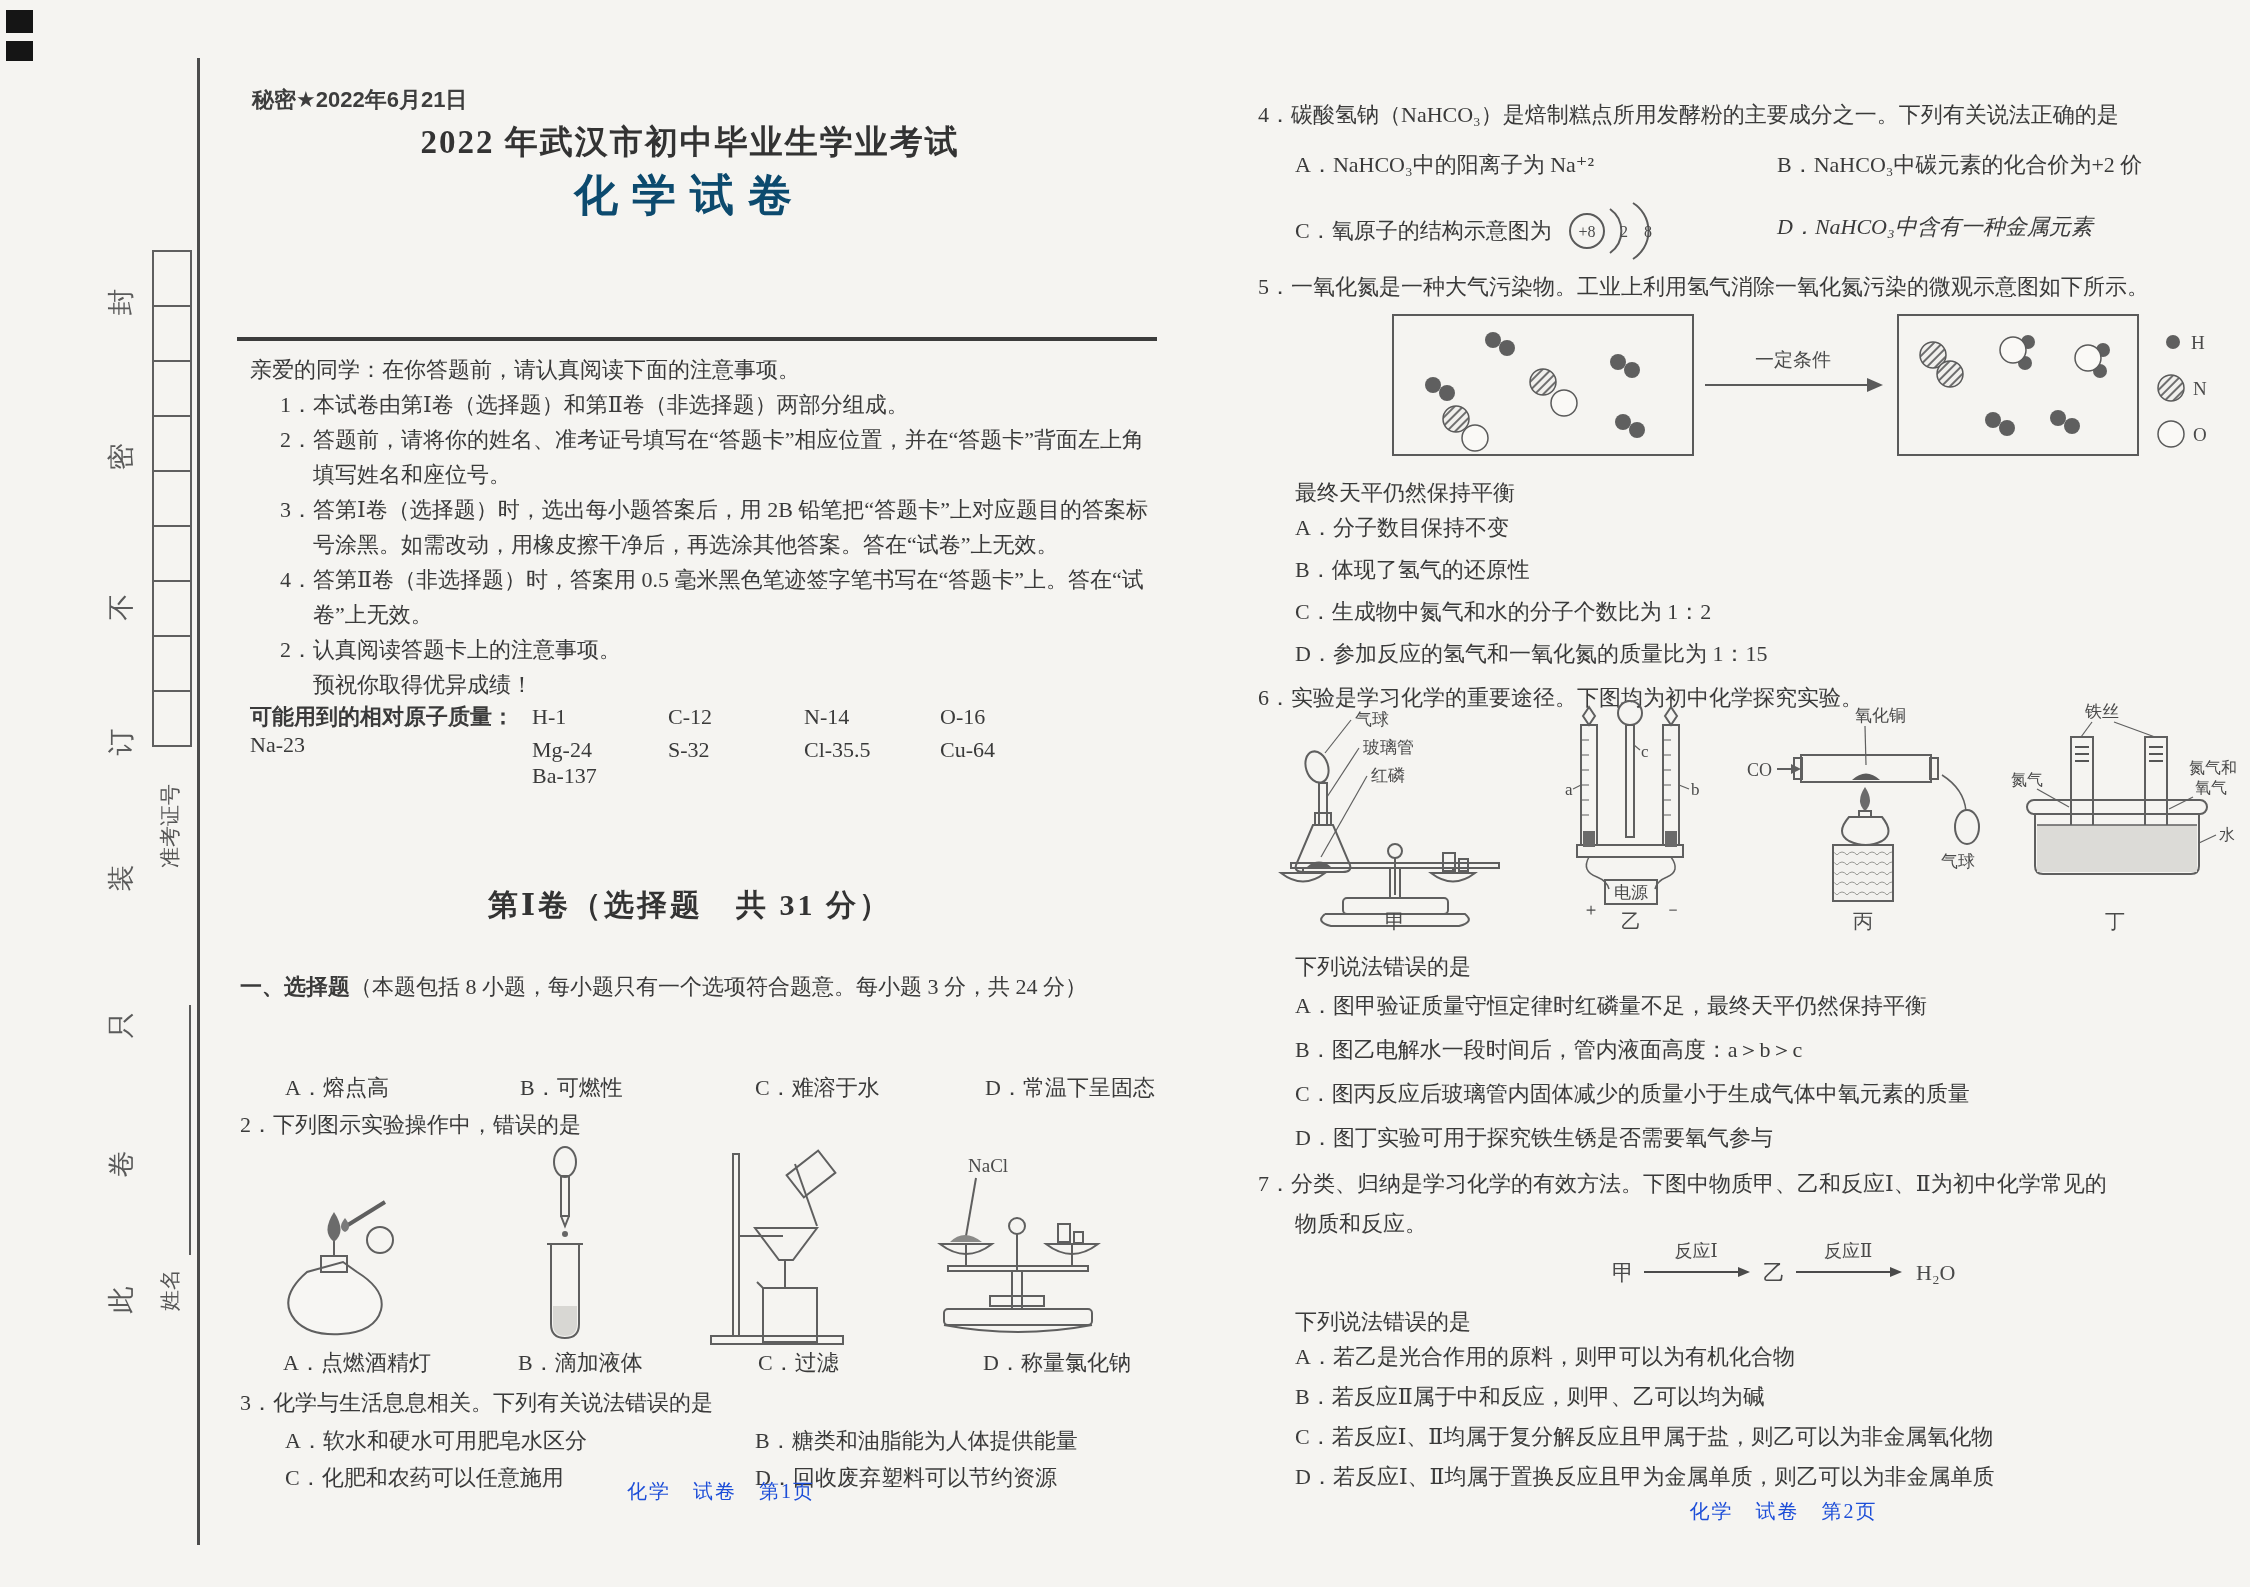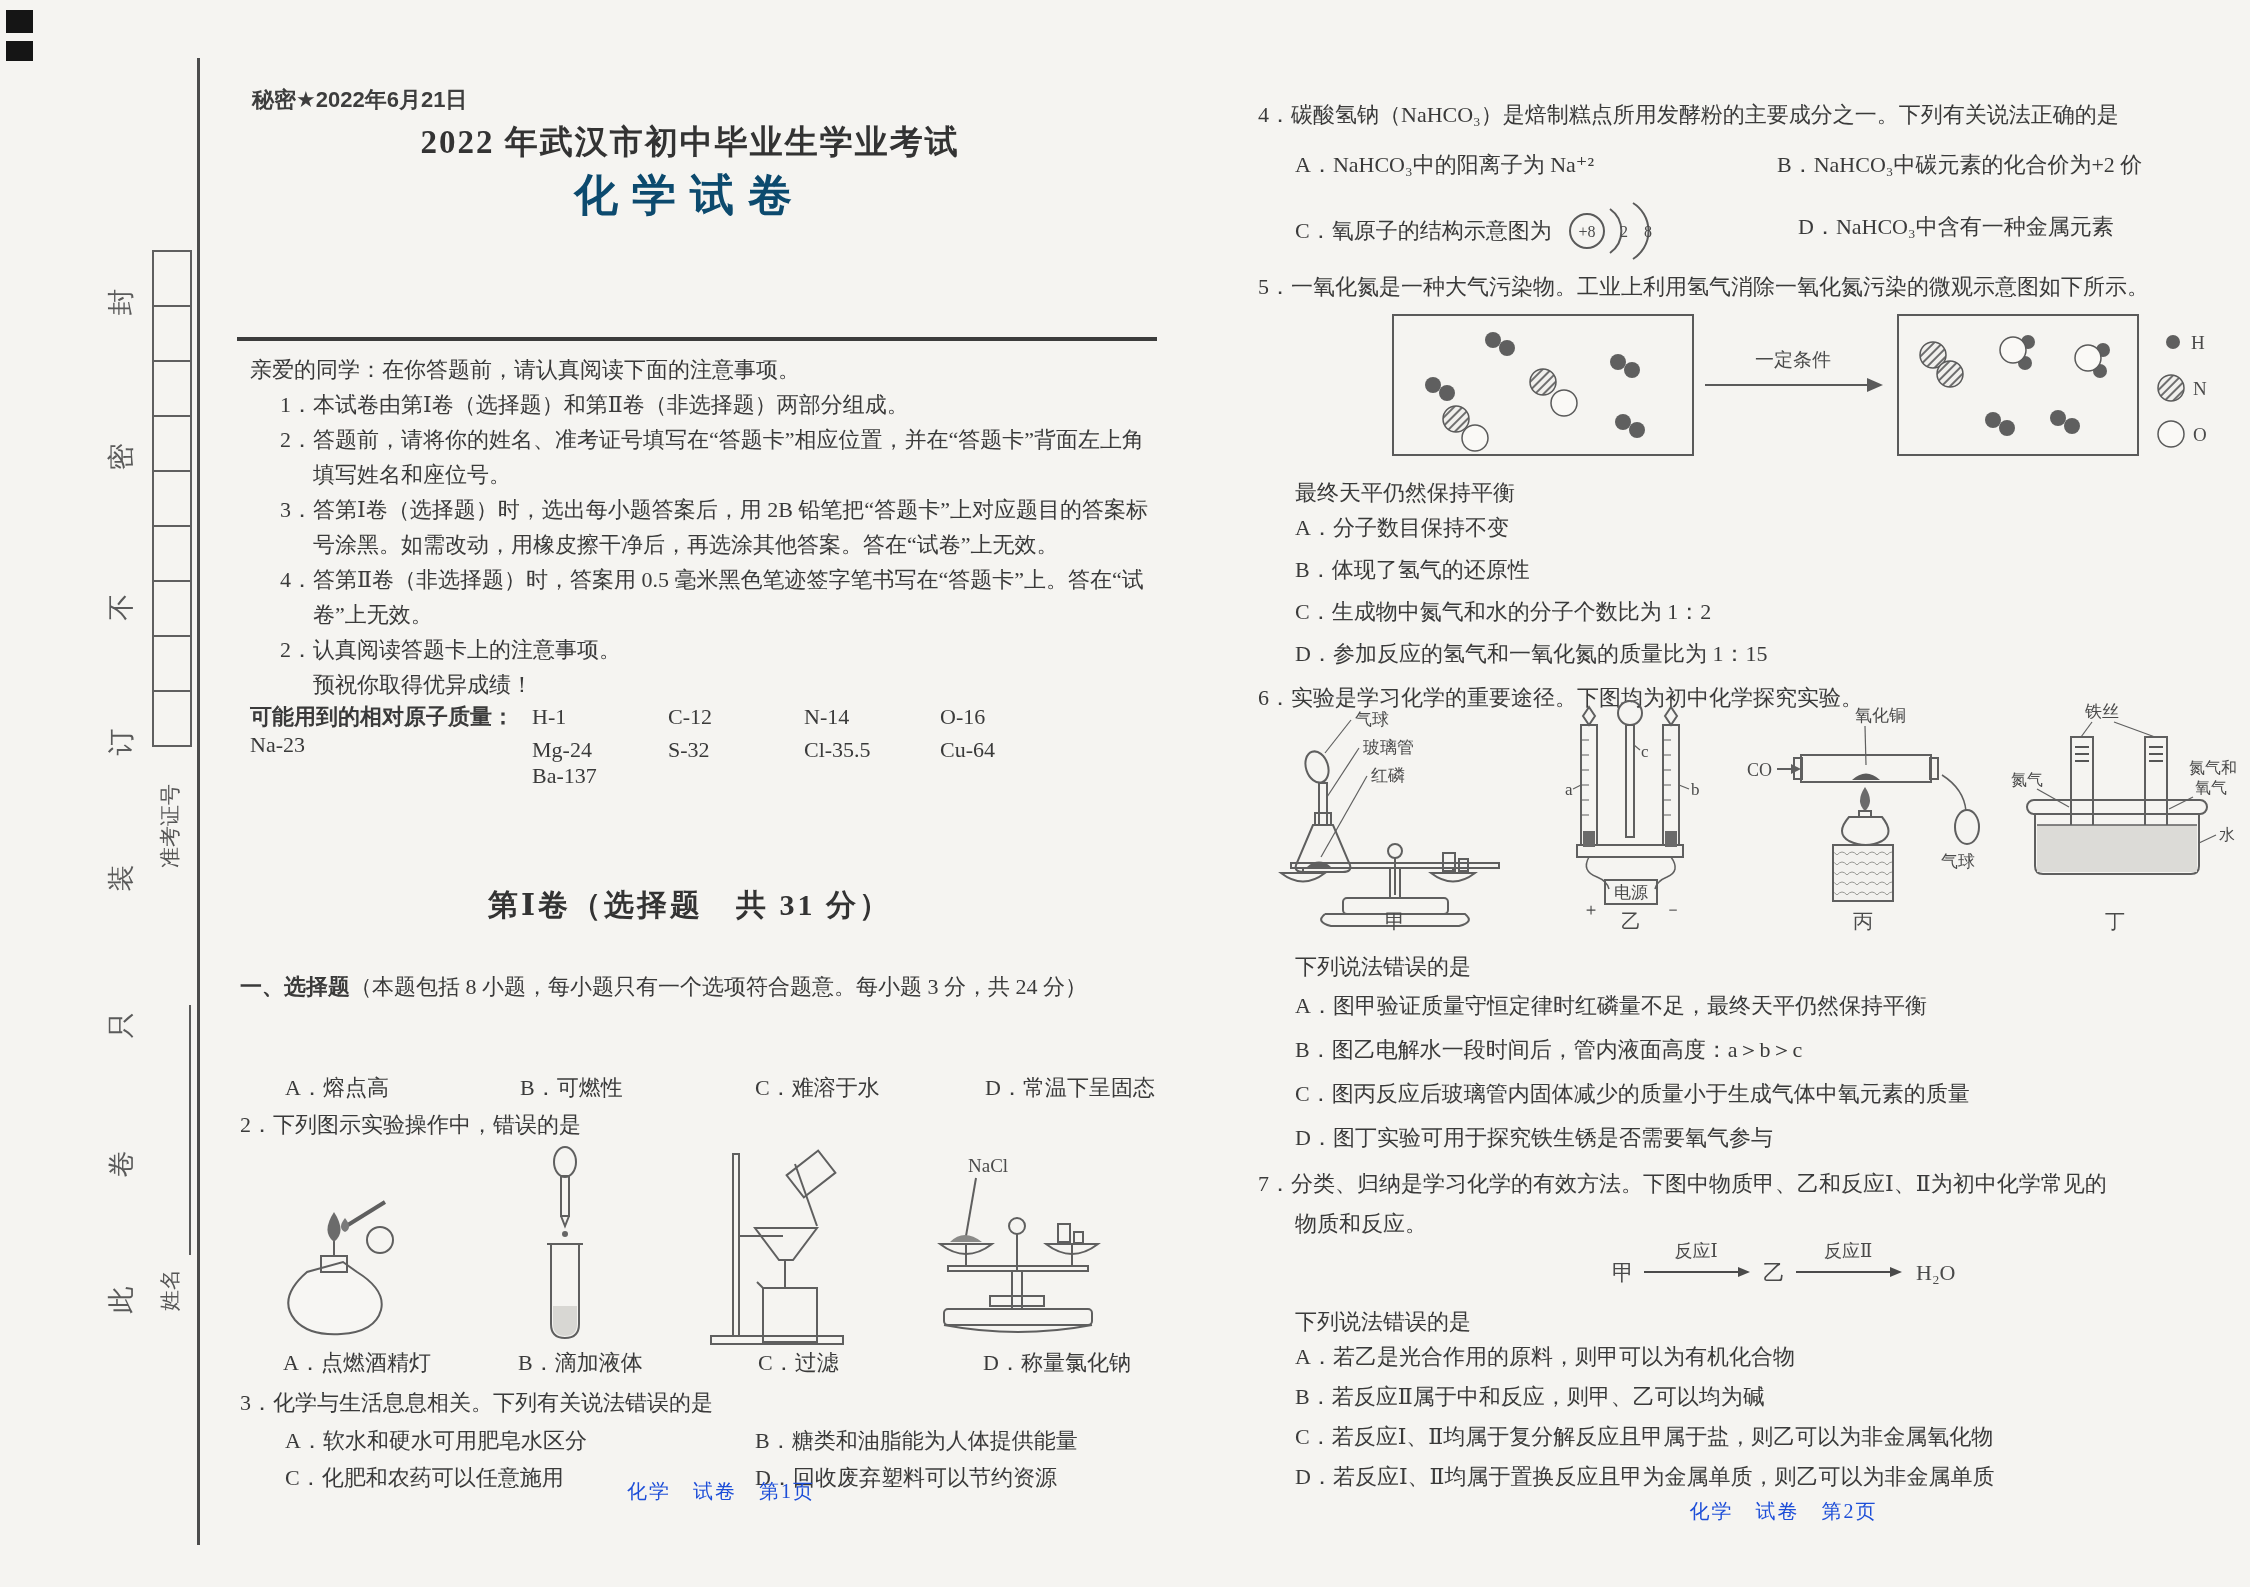--- a/index.html
+++ b/index.html
@@ -208,21 +208,21 @@
         <g stroke="#5a5a5a" stroke-width="2" fill="none">
           <circle cx="27" cy="35" r="17"></circle>
           <text x="27" y="41" font-size="16" text-anchor="middle" stroke="none">+8</text>
           <path d="M50,13 a27,27 0 0 1 0,44"></path>
           <text x="60" y="41" font-size="16" stroke="none">2</text>
           <path d="M73,7 a33,33 0 0 1 0,56"></path>
           <text x="84" y="41" font-size="16" stroke="none">8</text>
         </g>
       </svg>
     </div>
-    <span class="abs opt" style="left:543px;top:212px;">D．NaHCO₃中含有一种金属元素</span>
+    <span class="abs opt" style="left:522px;top:212px;font-style:italic;">D．NaHCO₃中含有一种金属元素</span>
 
     <div class="abs question" style="left:3px;top:270px;width:970px;">5．一氧化氮是一种大气污染物。工业上利用氢气消除一氧化氮污染的微观示意图如下所示。</div>
 
     <svg class="abs" style="left:118px;top:300px;" width="880" height="170" viewBox="0 0 880 170">
       <g stroke="#5a5a5a" stroke-width="2" fill="none">
         <rect x="20" y="15" width="300" height="140"></rect>
         <rect x="525" y="15" width="240" height="140"></rect>
         <line x1="332" y1="85" x2="498" y2="85"></line>
         <polygon points="510,85 494,78 494,92" fill="#5a5a5a" stroke="none"></polygon>
         <text x="420" y="66" font-size="19" text-anchor="middle" stroke="none">一定条件</text>

